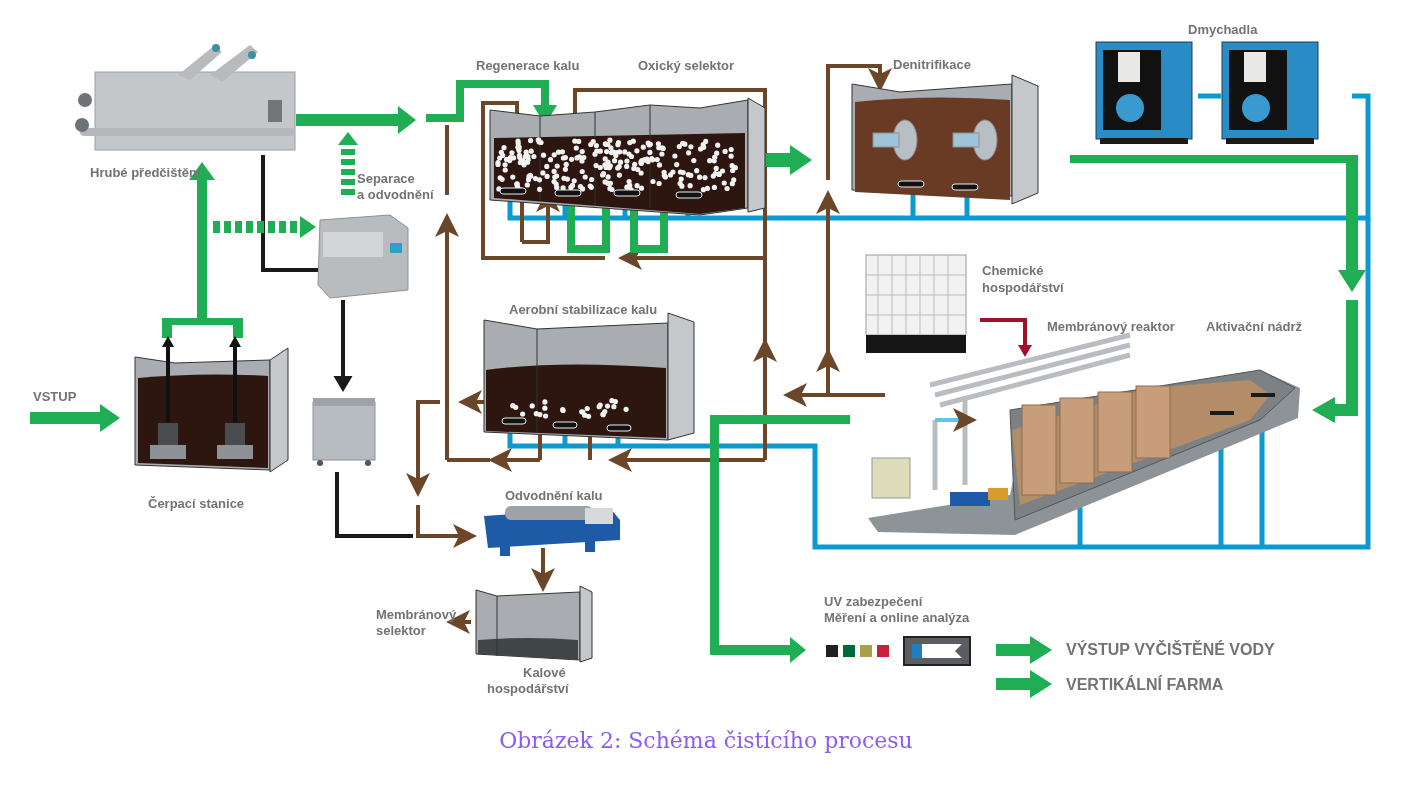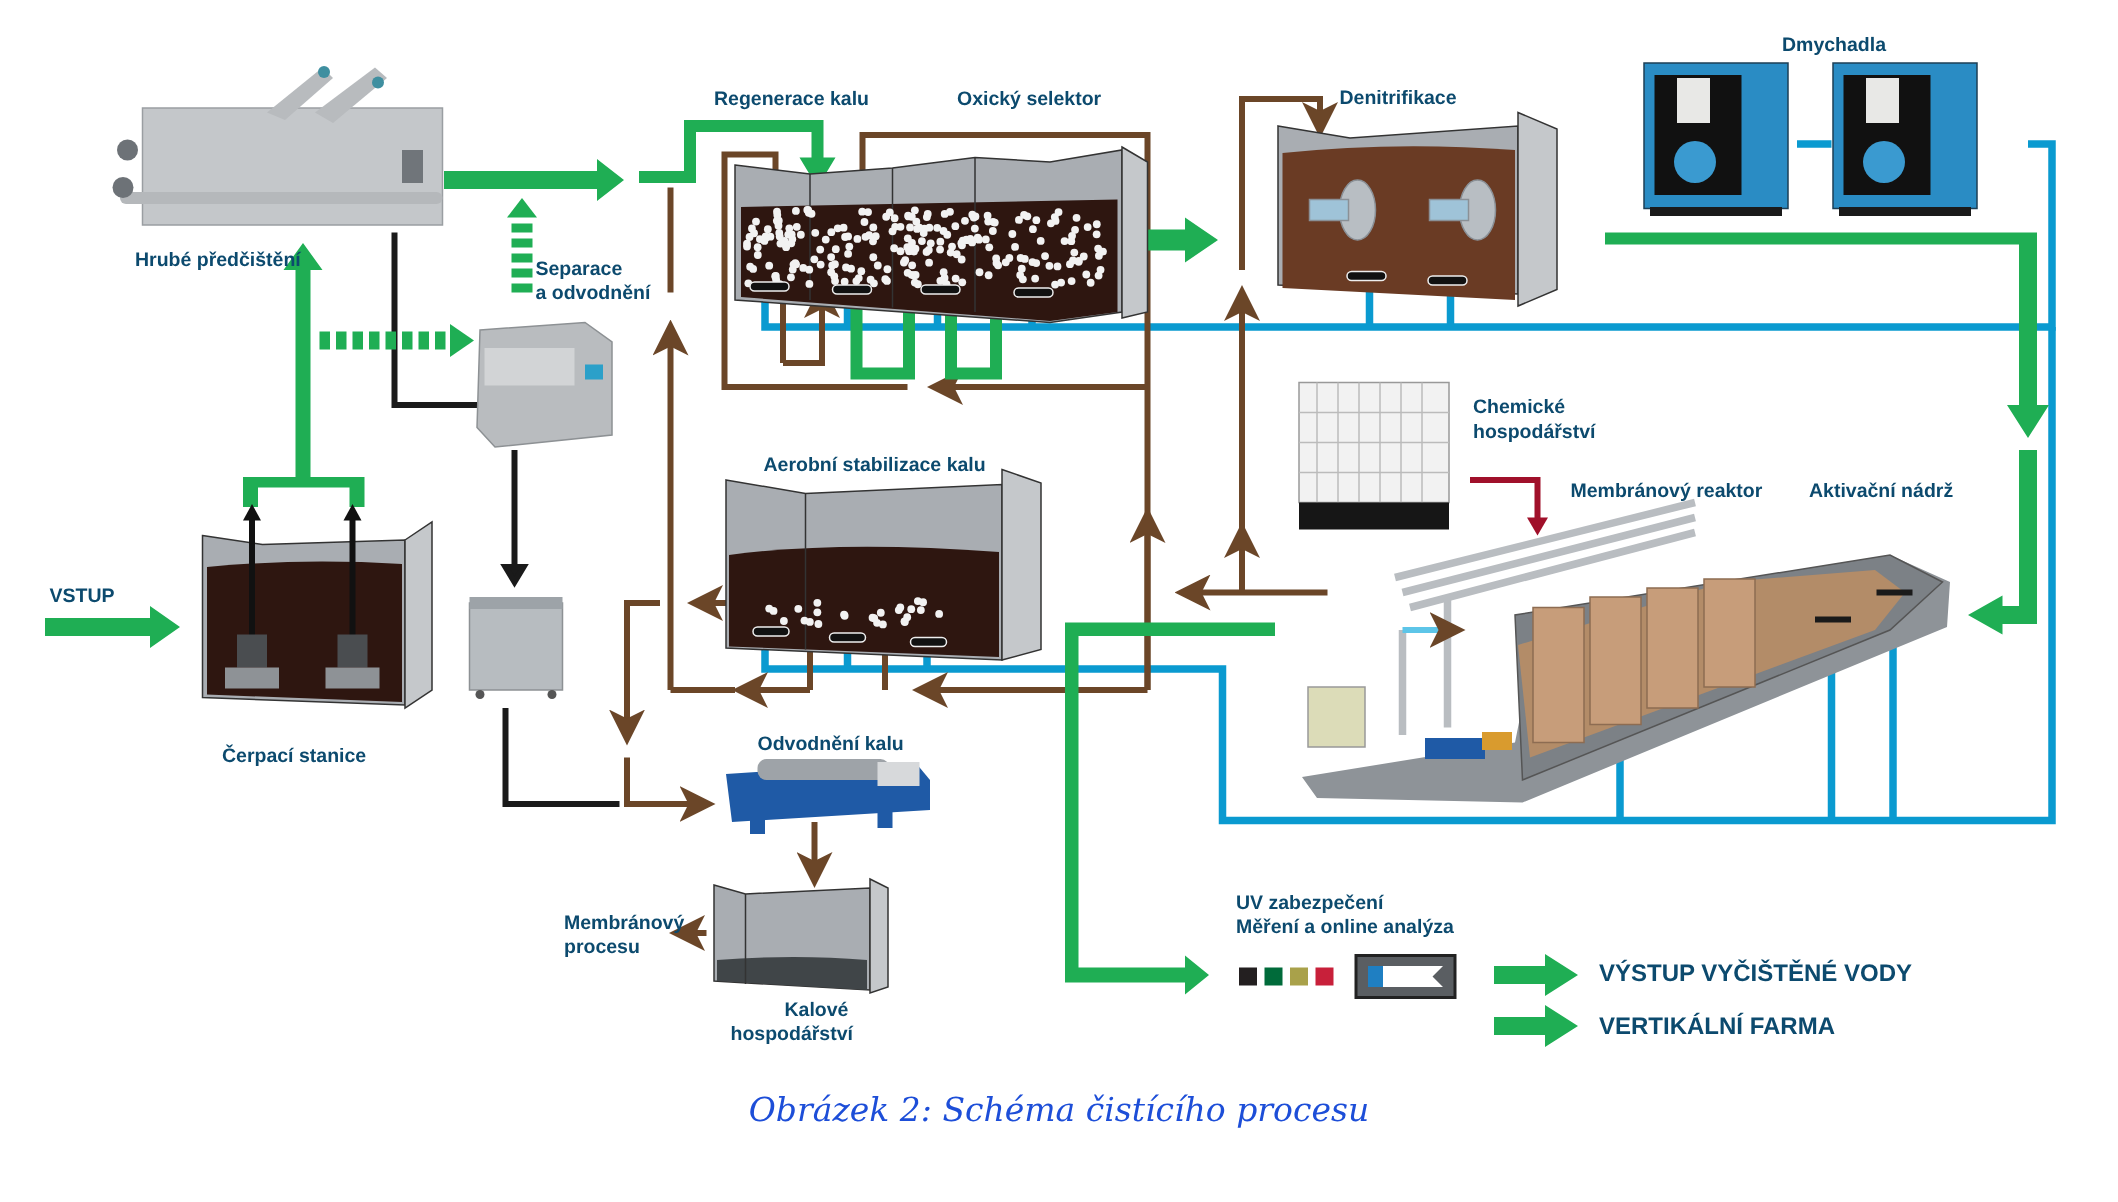--- a/index.html
+++ b/index.html
@@ -1,19 +1,19 @@
 <!DOCTYPE html>
 <html><head>
 <meta charset="utf-8">
 <style>
   html, body { margin:0; padding:0; background:#ffffff; }
   body { width:1412px; height:801px; position:relative; overflow:hidden; font-family:"Liberation Sans", sans-serif; }
   #diagram { position:absolute; left:0; top:0; width:1412px; height:801px; }
-  .lbl { position:absolute; font-family:"Liberation Sans", sans-serif; font-weight:bold; font-size:13px; color:#0c4a6e; line-height:16px; white-space:nowrap; }
-  .caption { position:absolute; left:0; width:1412px; top:728px; text-align:center; font-family:"DejaVu Serif", serif; font-style:italic; font-size:22px; color:#1d4ed8; }
+  .lbl { position:absolute; font-family:"Liberation Sans", sans-serif; font-weight:bold; font-size:13px; color:#737373; line-height:16px; white-space:nowrap; }
+  .caption { position:absolute; left:0; width:1412px; top:728px; text-align:center; font-family:"DejaVu Serif", serif; font-size:22px; color:#8b5cf6; }
   .legend-text { font-size:16px; }
 </style>
 </head>
 <body>
 
 <svg id="diagram" viewBox="0 0 1412 801" xmlns="http://www.w3.org/2000/svg">
   <defs>
     <marker id="ah-brown" markerWidth="6" markerHeight="6" refX="3" refY="3" orient="auto" markerUnits="strokeWidth">
         <path d="M0,0 L6,3 L0,6 L1.5,3 z" fill="#6b4628"></path>
       </marker>
@@ -545,20 +545,20 @@
 <div class="lbl" style="left:1188px;top:22px;">Dmychadla</div>
 <div class="lbl" style="left:982px;top:263px;">Chemické</div>
 <div class="lbl" style="left:982px;top:280px;">hospodářství</div>
 <div class="lbl" style="left:1047px;top:319px;">Membránový reaktor</div>
 <div class="lbl" style="left:1206px;top:319px;">Aktivační nádrž</div>
 <div class="lbl" style="left:509px;top:302px;text-align:right;">Aerobní stabilizace kalu</div>
 <div class="lbl" style="left:33px;top:389px;">VSTUP</div>
 <div class="lbl" style="left:148px;top:476px;margin-top:20px;">Čerpací stanice</div>
 <div class="lbl" style="left:505px;top:488px;">Odvodnění kalu</div>
 <div class="lbl" style="left:376px;top:607px;">Membránový</div>
-<div class="lbl" style="left:376px;top:623px;">procesu</div>
+<div class="lbl" style="left:376px;top:623px;">selektor</div>
 <div class="lbl" style="left:487px;top:665px;padding-left:36px;">Kalové</div>
 <div class="lbl" style="left:487px;top:681px;">hospodářství</div>
 <div class="lbl" style="left:824px;top:594px;">UV zabezpečení</div>
 <div class="lbl" style="left:824px;top:610px;">Měření a online analýza</div>
 <div class="lbl legend-text" style="left:1066px;top:642px;">VÝSTUP VYČIŠTĚNÉ VODY</div>
 <div class="lbl legend-text" style="left:1066px;top:677px;">VERTIKÁLNÍ  FARMA</div>
 <div class="caption">Obrázek 2: Schéma čistícího procesu</div>
 
 </body></html>

